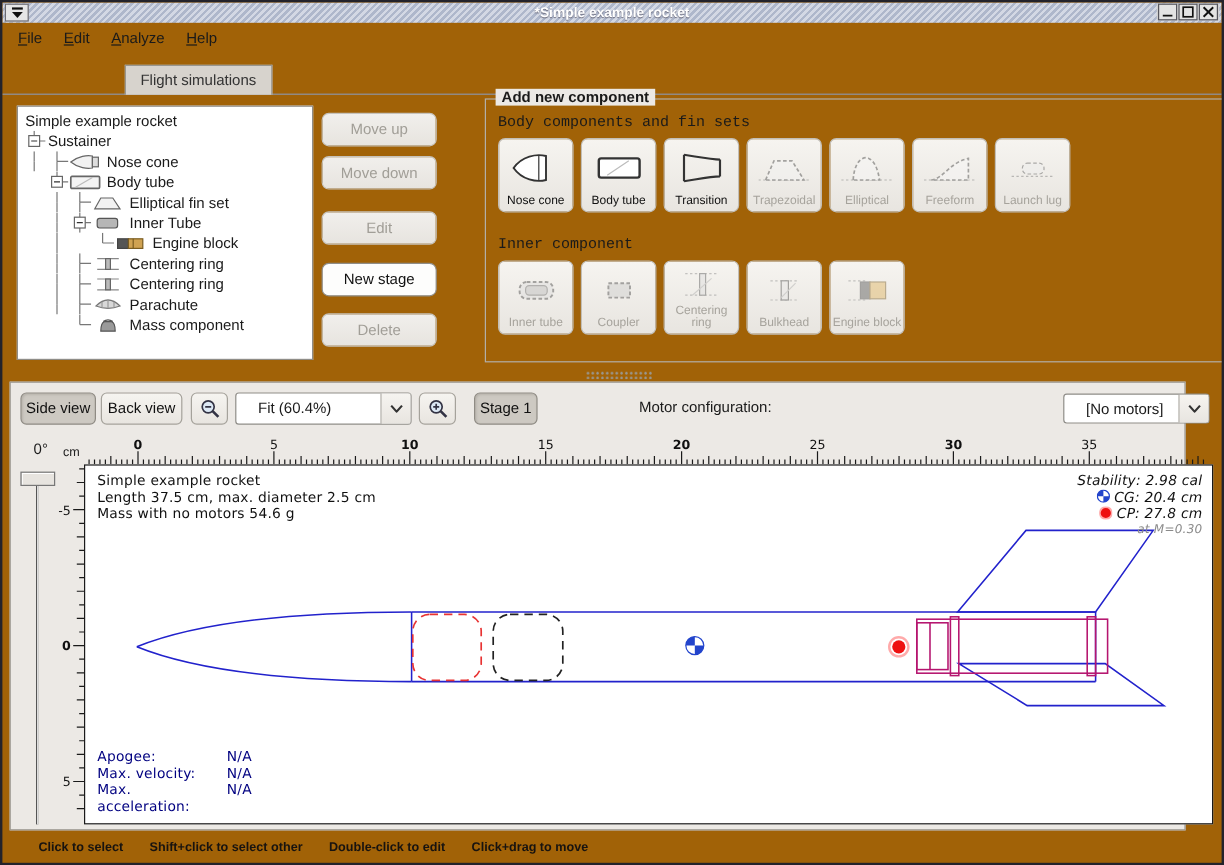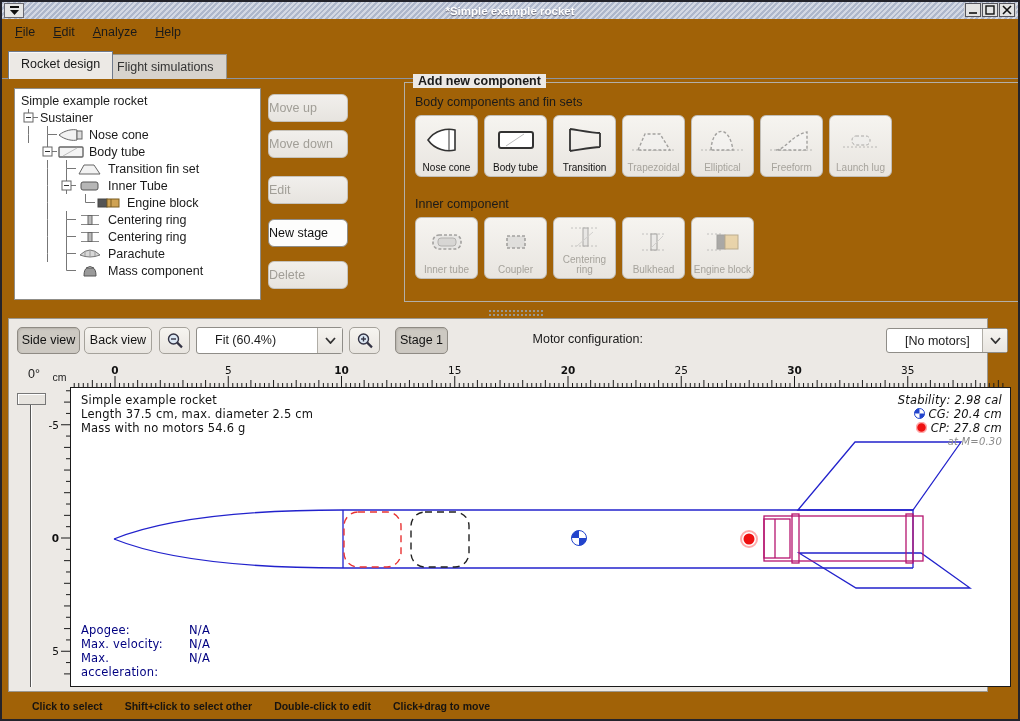--- a/index.html
+++ b/index.html
@@ -33,26 +33,26 @@
   .tab.inactive{left:102px;background:#d7d3cd;height:25px;color:#333;border-color:#98958e;}
   
   .upper{position:absolute;left:0;top:77px;width:1016px;height:228px;}
   .tree-panel{position:absolute;left:12px;top:9px;width:247px;height:212px;background:#fff;
     border:1px solid #8f8d88;overflow:hidden;padding:3px 0 0 4px;}
   .tree-row{display:flex;align-items:center;height:17px;white-space:nowrap;}
   .tree-cell{width:19px;height:17px;flex:0 0 19px;}
   .tree-ico{width:30px;height:15px;flex:0 0 30px;display:flex;align-items:center;}
   .tree-label{padding-left:2px;}
   .btncol{position:absolute;left:266px;top:0;width:86px;}
-  .sbtn{position:absolute;left:0;width:80px;height:28px;border-radius:6px;text-align:left;line-height:26px;}
+  .sbtn{position:absolute;left:0;width:96px;height:28px;border-radius:6px;text-align:center;line-height:26px;}
   .sbtn.disabled{background:linear-gradient(#f1efec,#e7e4df);border:1px solid #c6c2bb;color:#a19e97;}
   .sbtn.enabled{background:#fdfdfc;border:1px solid #8f8d88;color:#111;}
   .groupbox{position:absolute;left:358px;top:3px;width:648px;height:220px;border:1px solid #b3afa8;margin-left:44px;}
   .group-title{position:absolute;top:-9px;left:8px;background:#ece9e5;padding:0 5px;font-weight:bold;}
-  .sec-label{position:absolute;left:10px;}
+  .sec-label{position:absolute;left:10px;font-family:Liberation Mono, monospace;}
   .cardrow{position:absolute;left:10px;display:flex;gap:6px;}
   .card{width:63px;height:62px;border:1px solid #c2beb7;border-radius:6px;
     background:linear-gradient(#f6f4f0,#e8e5e0);display:flex;flex-direction:column;align-items:center;justify-content:flex-end;
     padding-bottom:3px;}
   .card .cicon{flex:1;display:flex;align-items:center;justify-content:center;}
   .card .clabel{font-size:10px;line-height:10px;text-align:center;color:#111;}
   .card.disabled .clabel{color:#a6a39c;}
   .card.disabled .cicon{opacity:.45;}
   .vscroll{position:absolute;right:4px;top:12px;bottom:5px;width:17px;border:1px solid #b0ada6;background:#eceae6;}
   .sc-btn{position:absolute;left:0;width:15px;height:16px;background:#e7e4df;border:1px solid #b0ada6;
@@ -132,21 +132,20 @@
 
   <div class="menubar">
     <div class="menu-item"><u>F</u><span>ile</span></div>
     <div class="menu-item"><u>E</u><span>dit</span></div>
     <div class="menu-item"><u>A</u><span>nalyze</span></div>
     <div class="menu-item"><u>H</u><span>elp</span></div>
   </div>
 
   <div class="tabrow">
     <div class="baseline"></div>
-    <div class="tab active">Rocket design</div>
     <div class="tab inactive">Flight simulations</div>
   </div>
 
   <div class="upper">
     <div class="tree-panel" id="tree">
         <div class="tree-row">
           <span class="tree-label">Simple example rocket</span>
         </div>
         <div class="tree-row">
           <span class="tree-cell">
@@ -216,21 +215,21 @@
               <line x1="9.5" y1="0" x2="9.5" y2="8.5" stroke="#777"></line>
               <line x1="9.5" y1="8.5" x2="9.5" y2="17" stroke="#777"></line>
               <line x1="9.5" y1="8.5" x2="19" y2="8.5" stroke="#777"></line>
             </svg>
           </span>
           <span class="tree-ico">
             <svg width="28" height="14" viewBox="0 0 28 14">
               <path d="M3,12 L8,3 L18,3 L24,12 Z" fill="#f2f2f2" stroke="#666"></path>
             </svg>
           </span>
-          <span class="tree-label">Transition fin set</span>
+          <span class="tree-label">Elliptical fin set</span>
         </div>
         <div class="tree-row">
           <span class="tree-cell">
             <svg width="19" height="17" viewBox="0 0 19 17"></svg>
           </span>
           <span class="tree-cell">
             <svg width="19" height="17" viewBox="0 0 19 17">
               <line x1="9.5" y1="0" x2="9.5" y2="8.5" stroke="#777"></line>
               <line x1="9.5" y1="8.5" x2="9.5" y2="17" stroke="#777"></line>
             </svg>

